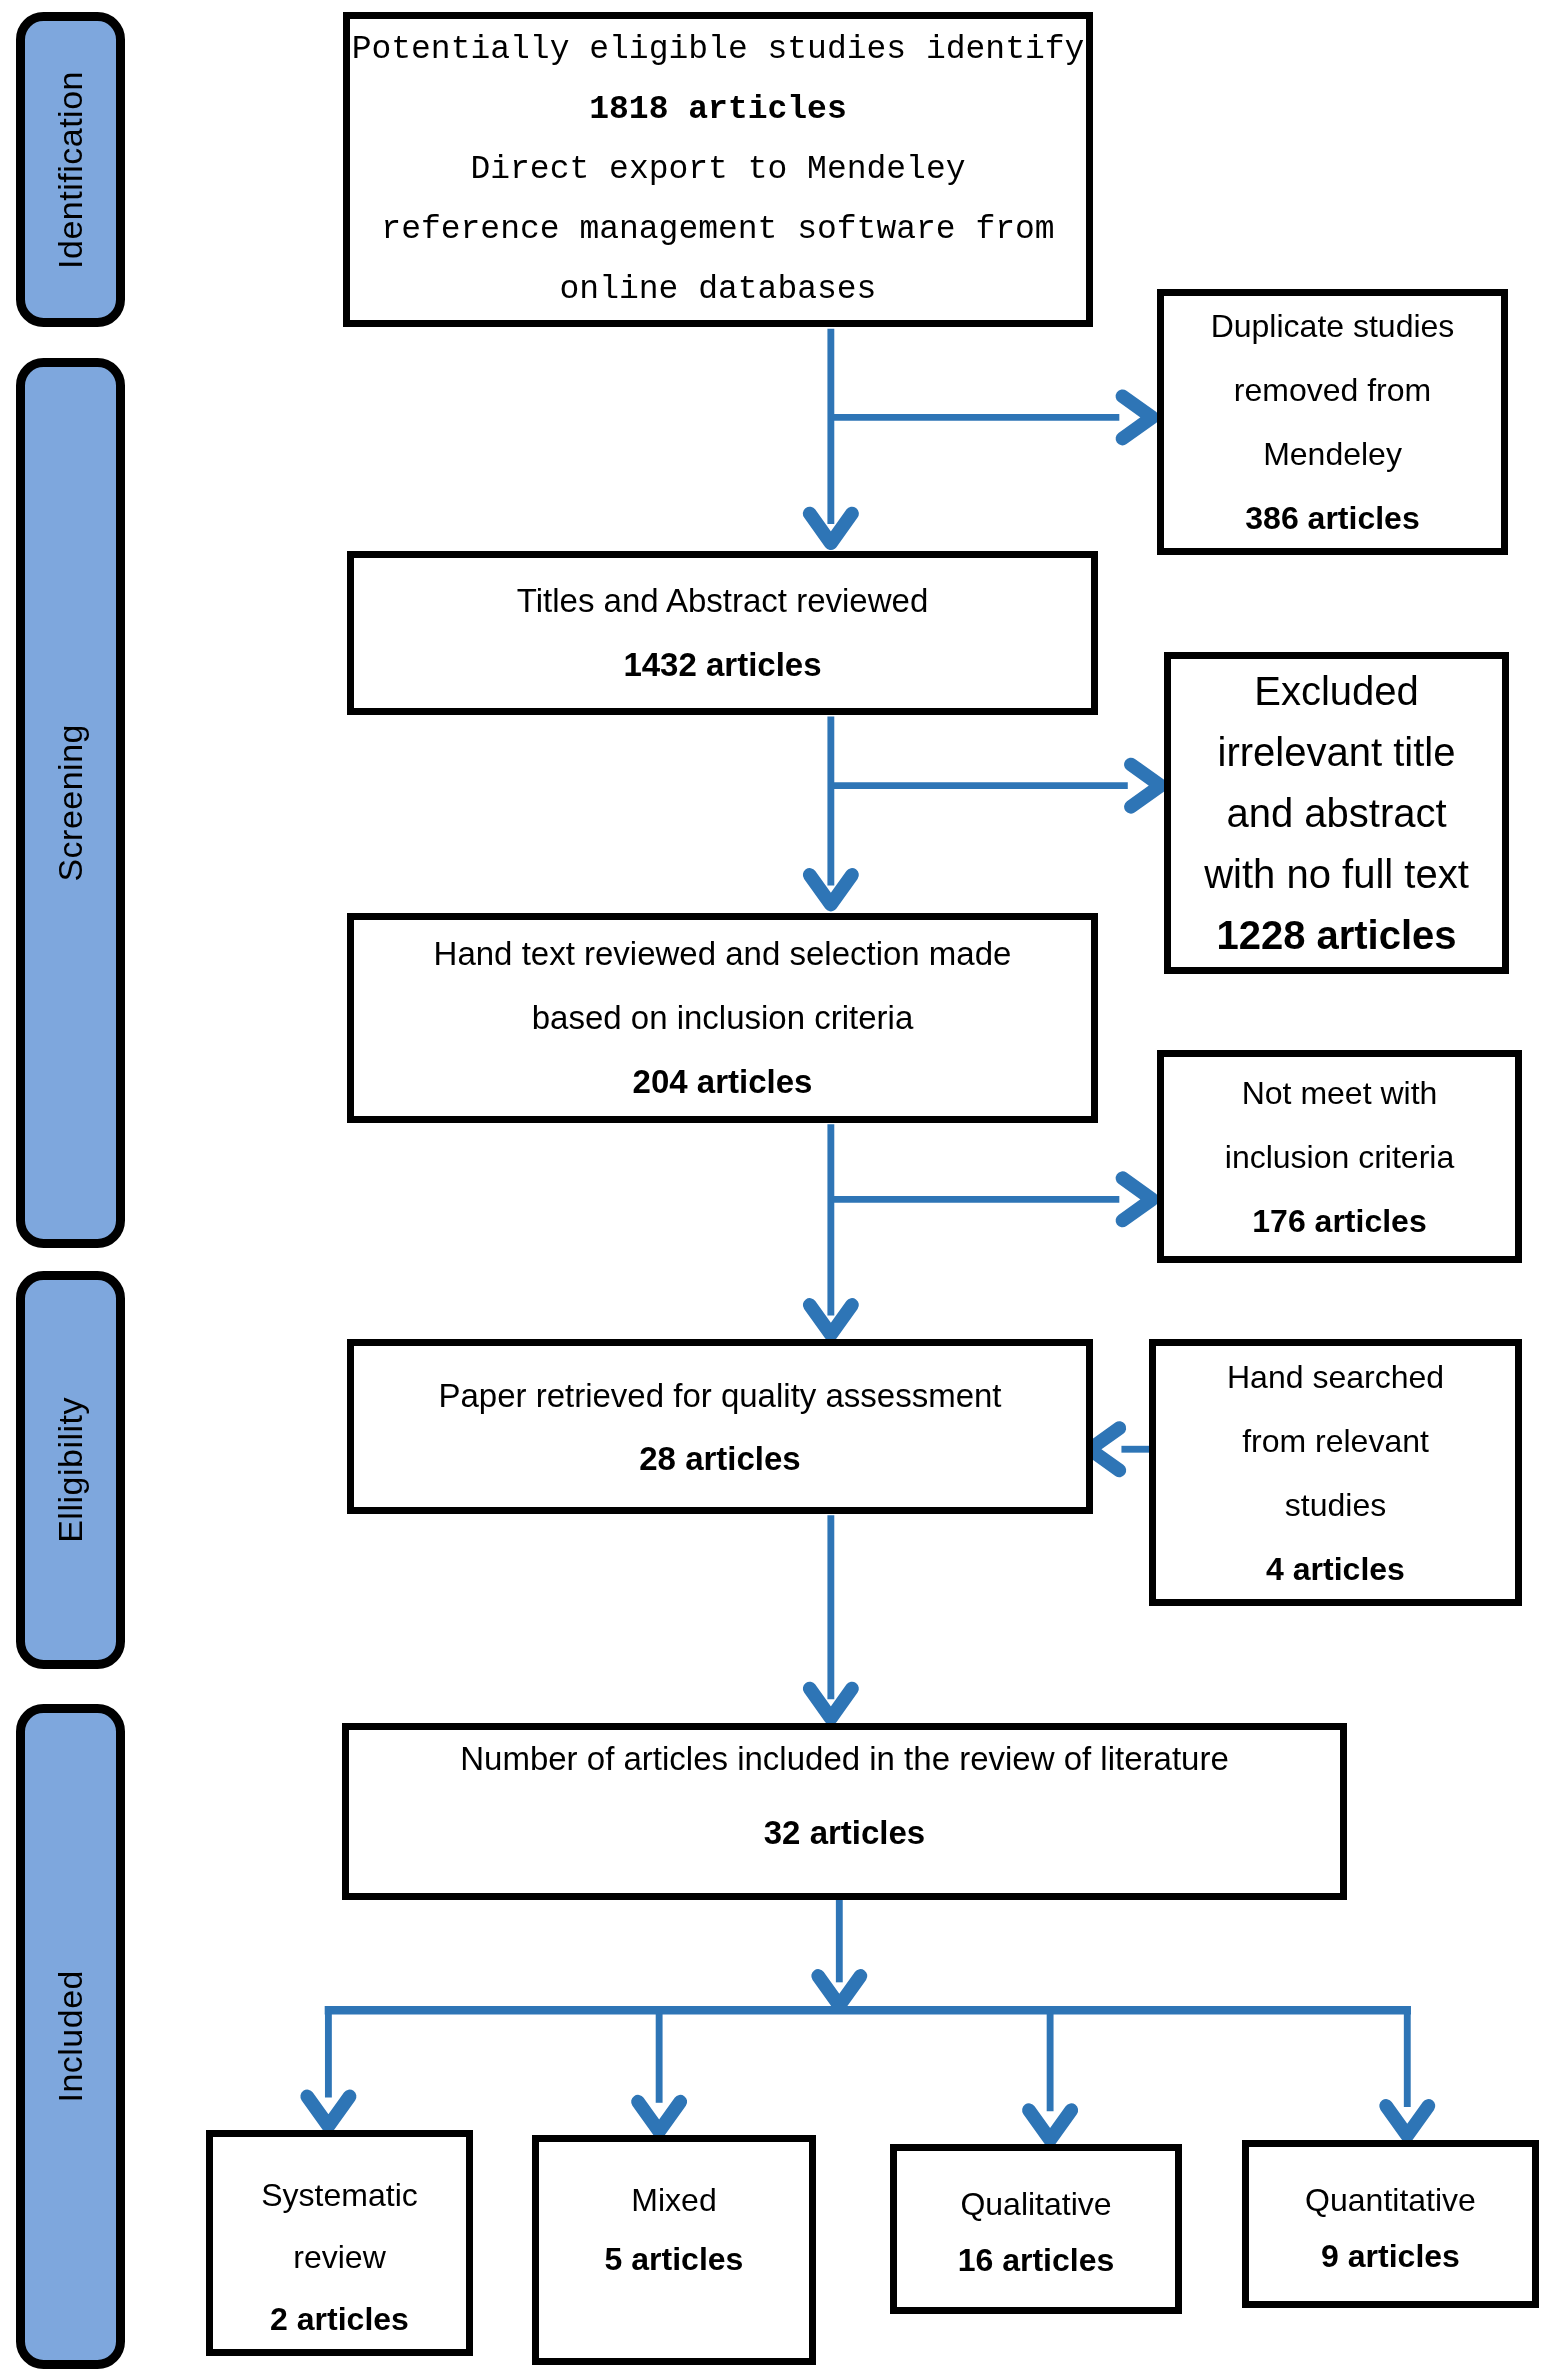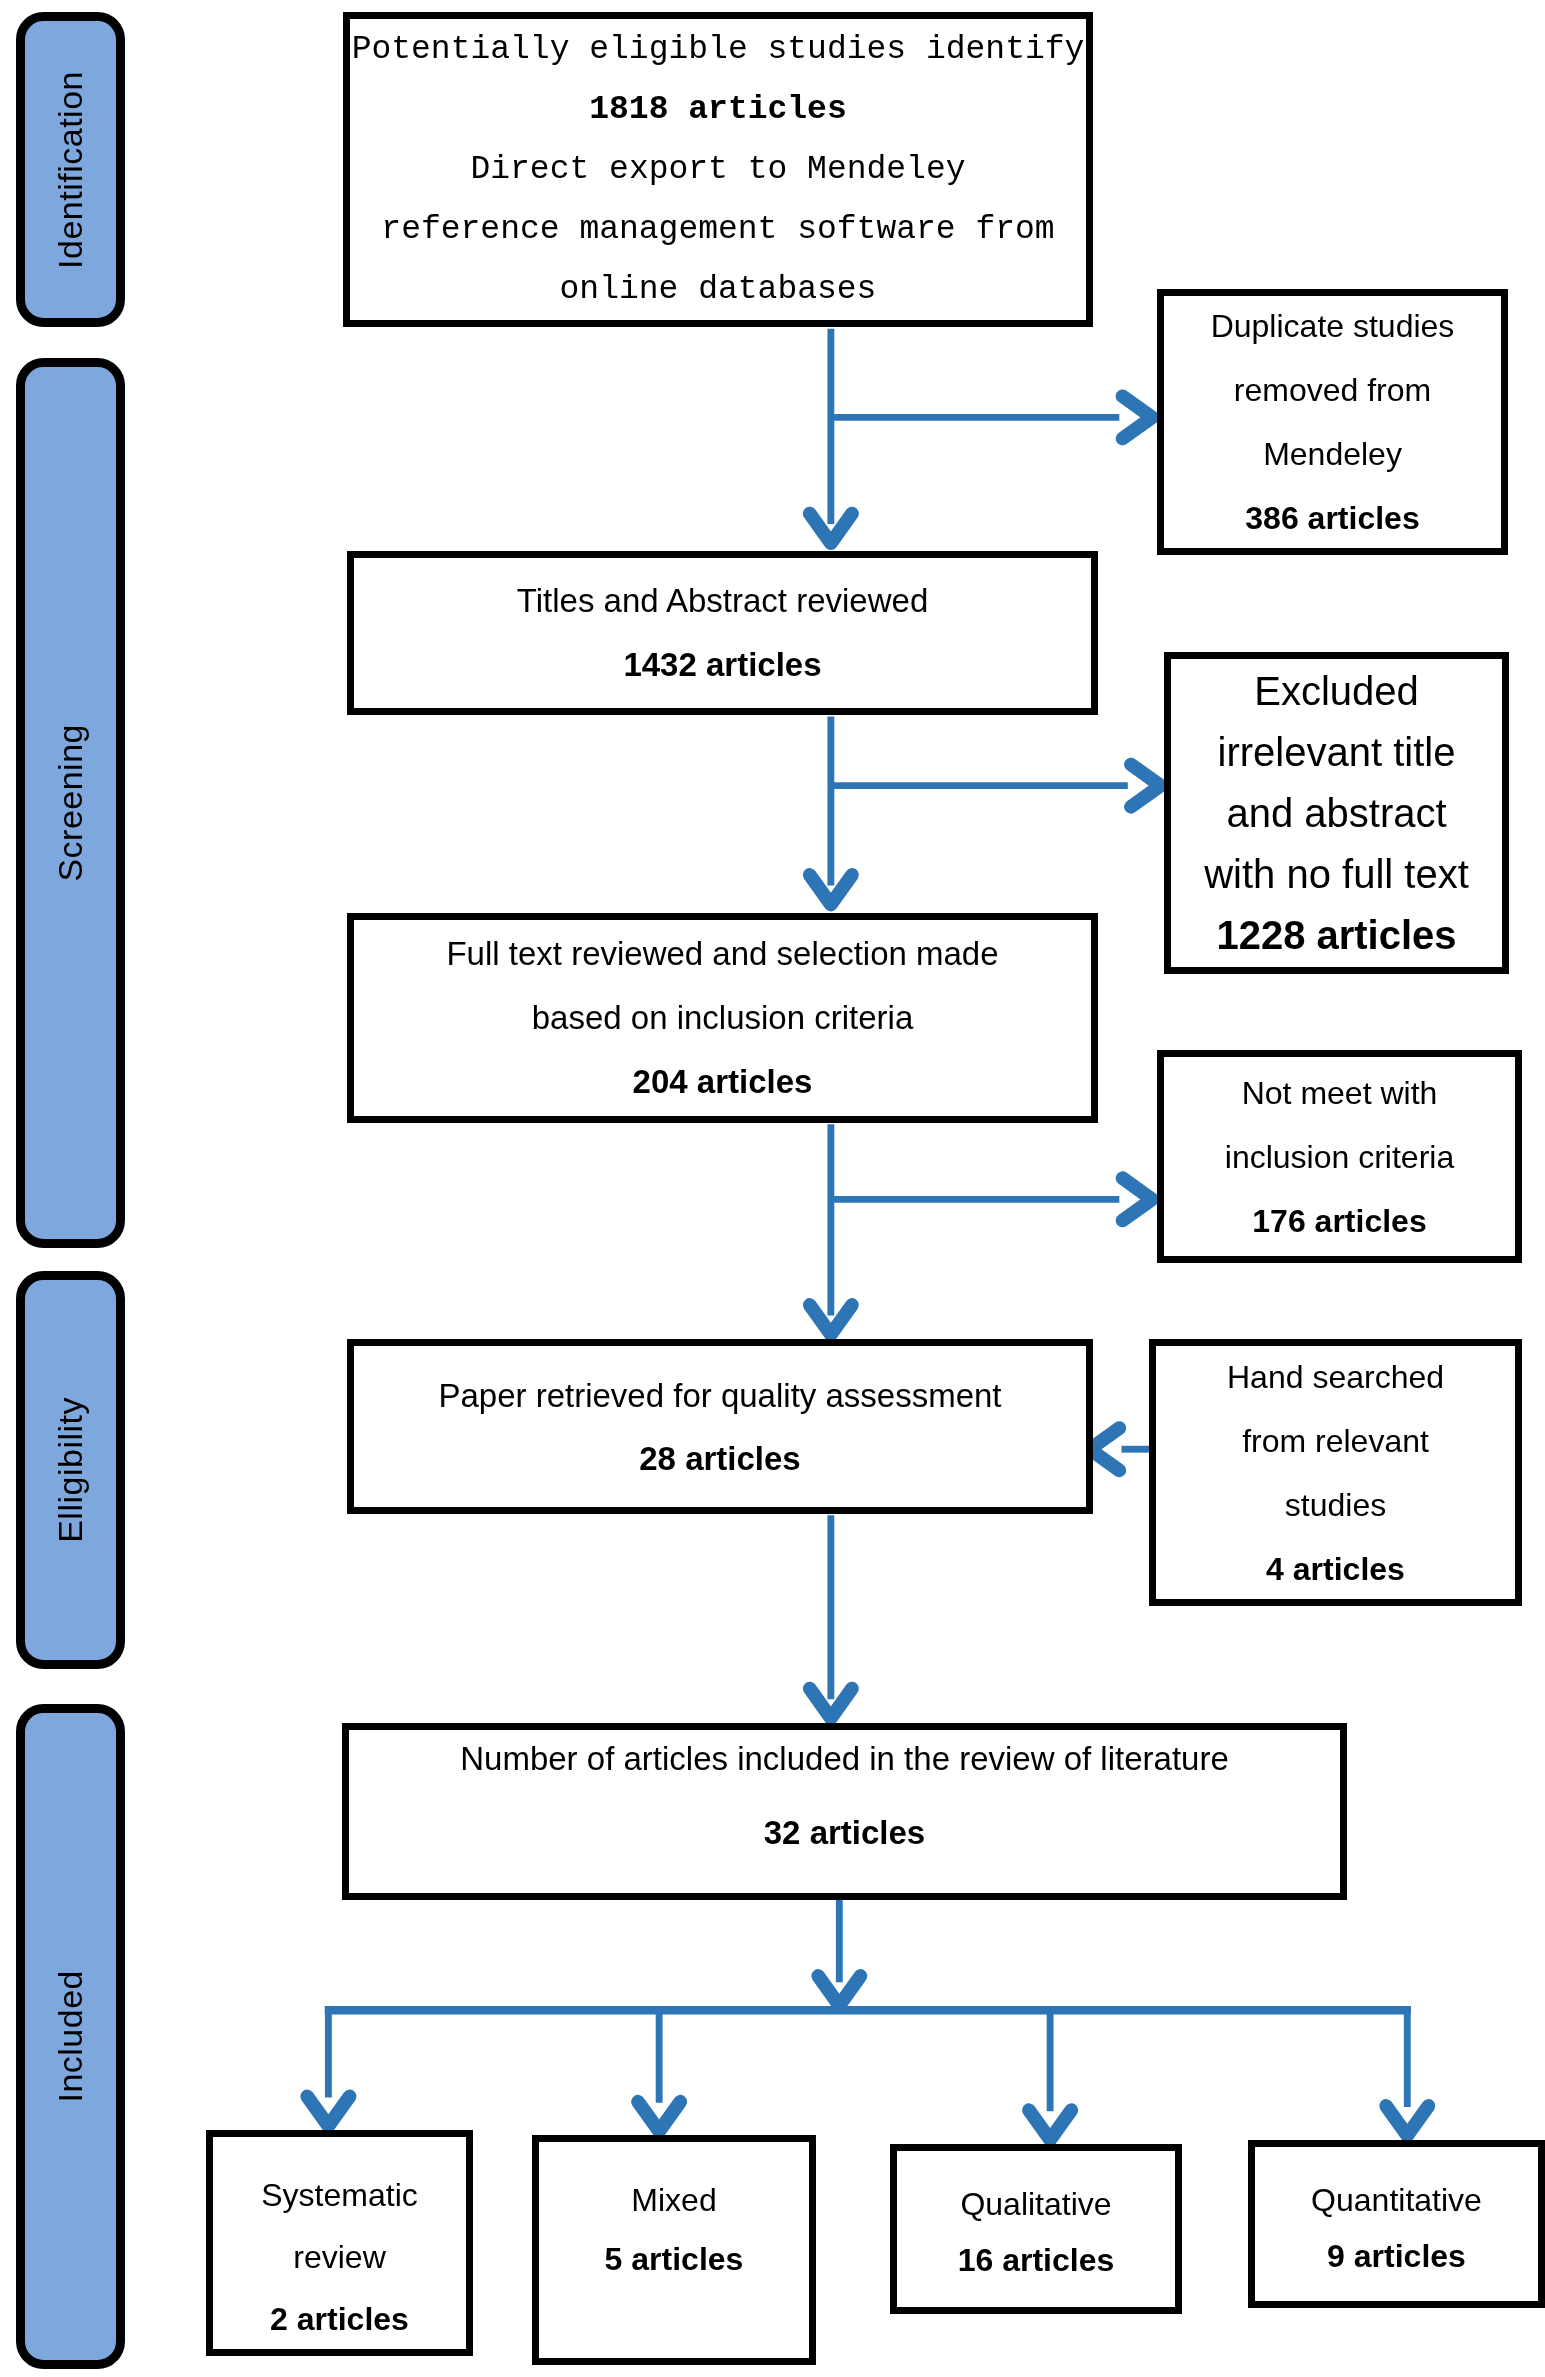--- a/index.html
+++ b/index.html
@@ -45,21 +45,21 @@
   .b-excluded{left:1164px;top:652px;width:345px;height:322px;font-size:40px;line-height:61px;}
   .b-notmeet{left:1157px;top:1050px;width:365px;height:213px;font-size:32px;line-height:64px;}
   .b-hand{left:1149px;top:1339px;width:373px;height:267px;font-size:32px;line-height:64px;}
   .b-systematic{left:206px;top:2130px;width:267px;height:226px;font-size:32px;line-height:59px;
                 justify-content:space-between;padding-top:29px;}
   .b-mixed{left:532px;top:2135px;width:284px;height:230px;font-size:32px;line-height:59px;
            justify-content:flex-start;padding-top:29px;}
   .b-qualitative{left:890px;top:2144px;width:292px;height:170px;font-size:32px;line-height:56px;
                  justify-content:flex-start;padding-top:25px;}
   .b-quantitative{left:1242px;top:2140px;width:297px;height:168px;font-size:32px;line-height:56px;
-                  justify-content:flex-start;padding-top:25px;margin-left:6px;}
+                  justify-content:flex-start;padding-top:25px;}
 </style>
 </head>
 <body>
 
 <div class="canvas">
 
   <svg class="connectors" viewBox="0 0 2925 4499">
     <g>
       <line class="shaft" x1="1572" y1="622" x2="1572" y2="992"></line>
       <path class="head" d="M 1532 972 L 1572 1028 L 1612 972"></path>
@@ -152,21 +152,21 @@
 
   <div class="fbox b-excluded">
     <div>Excluded</div>
     <div>irrelevant title</div>
     <div>and abstract</div>
     <div>with no full text</div>
     <div class="count">1228 articles</div>
   </div>
 
   <div class="fbox b-fulltext">
-    <div>Full text reviewed and selection made</div>
+    <div>Hand text reviewed and selection made</div>
     <div>based on inclusion criteria</div>
     <div class="count">204 articles</div>
   </div>
 
   <div class="fbox b-notmeet">
     <div>Not meet with</div>
     <div>inclusion criteria</div>
     <div class="count">176 articles</div>
   </div>
 

